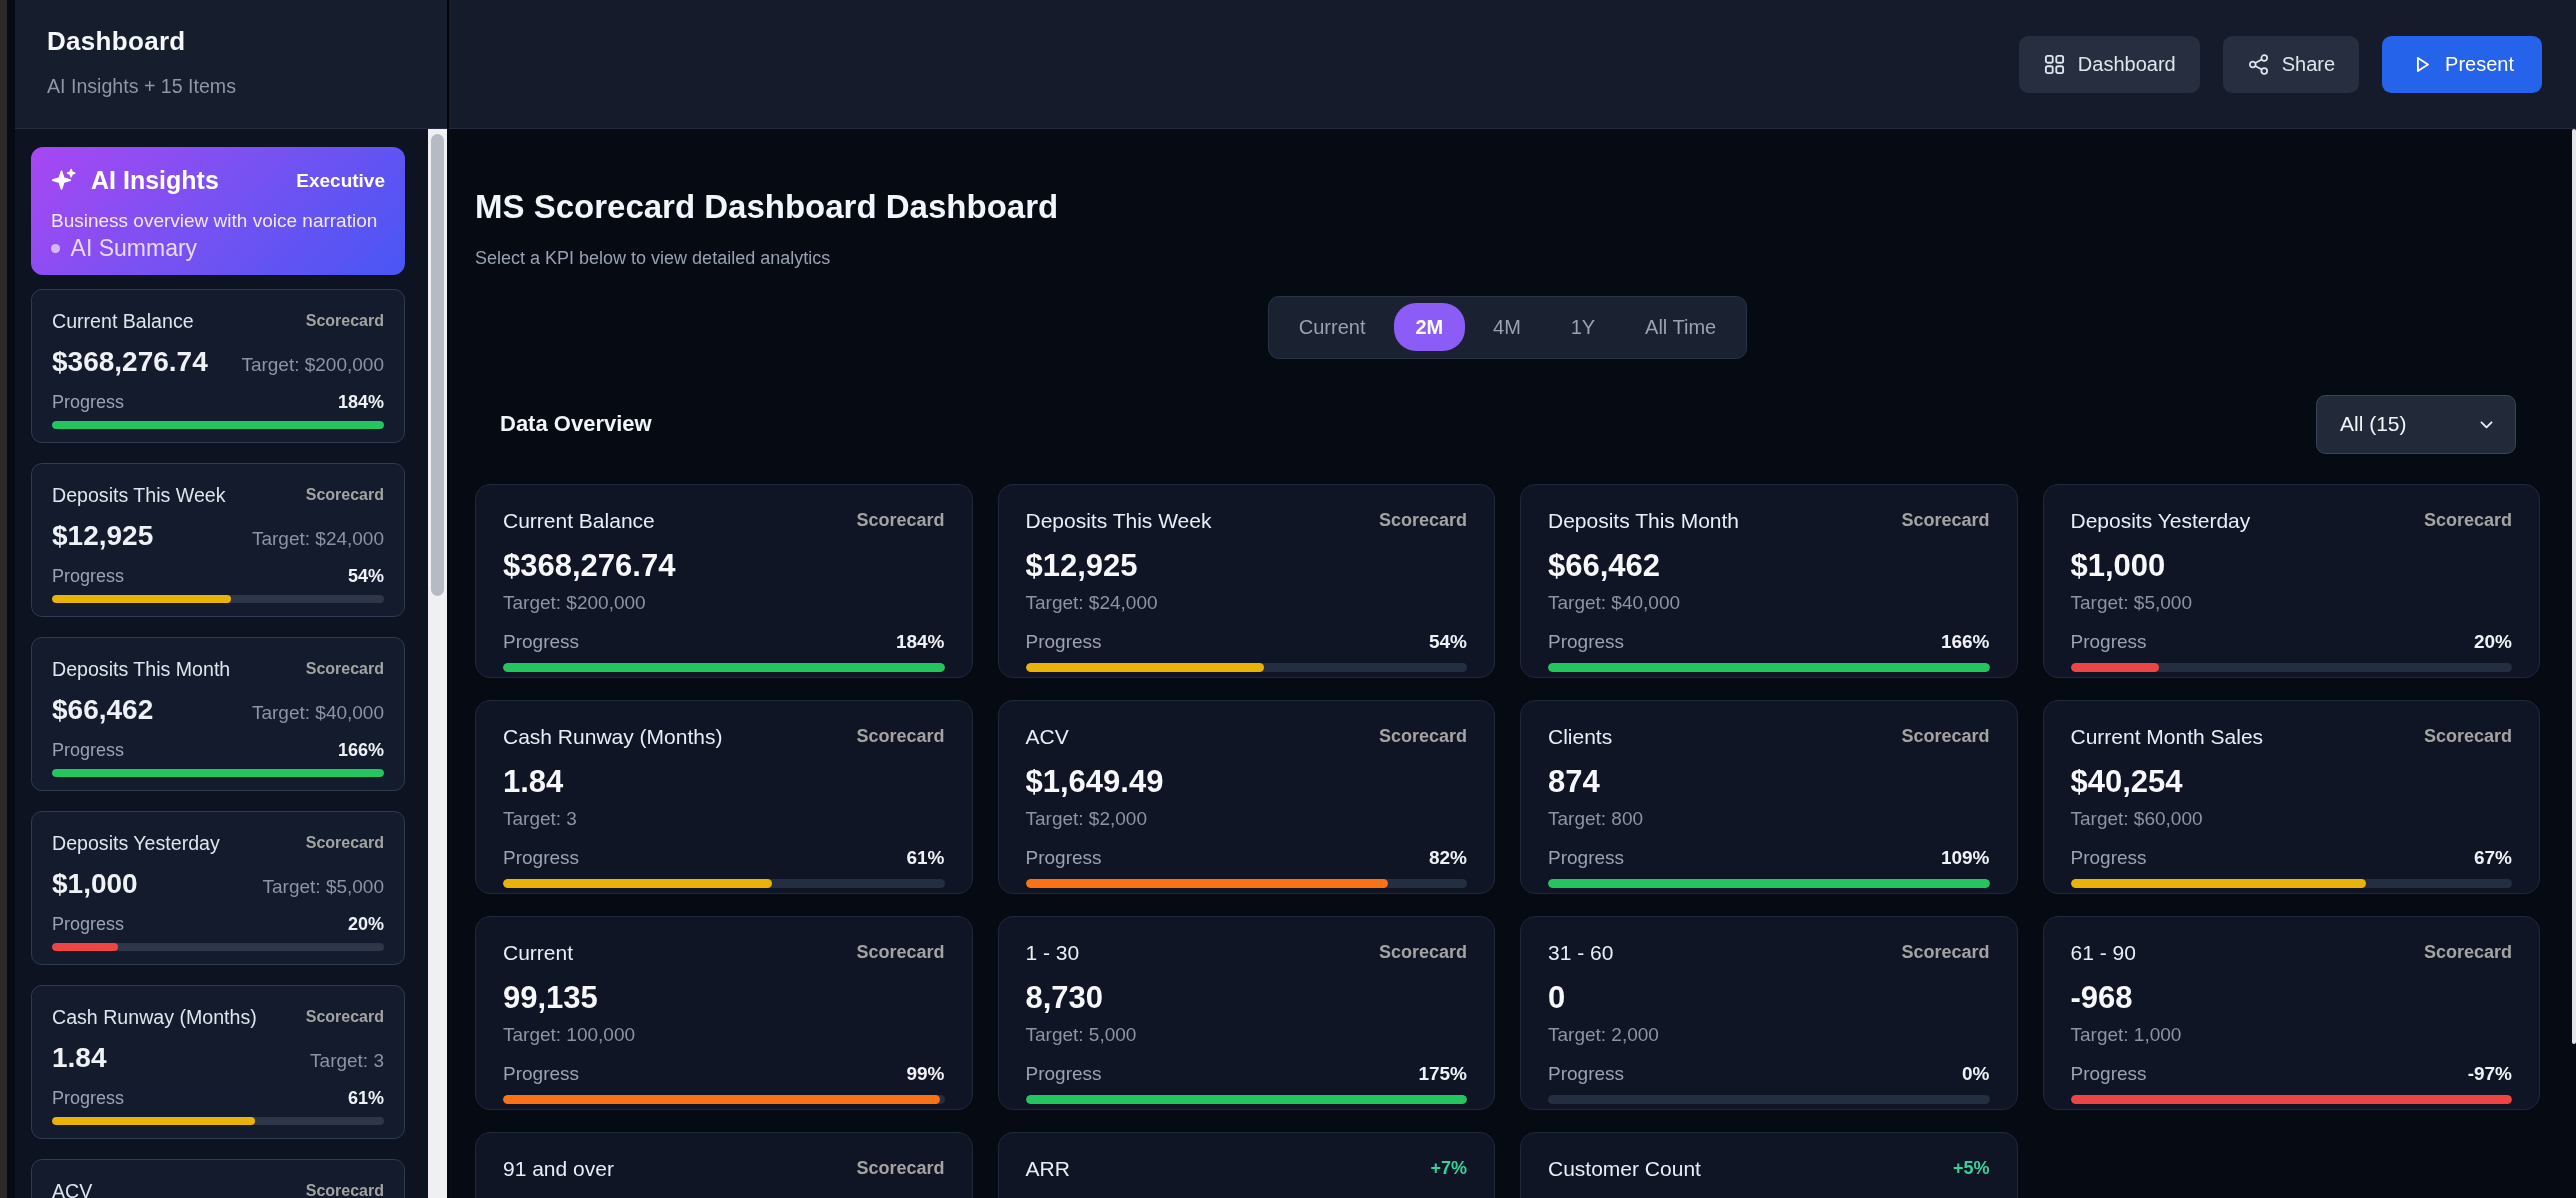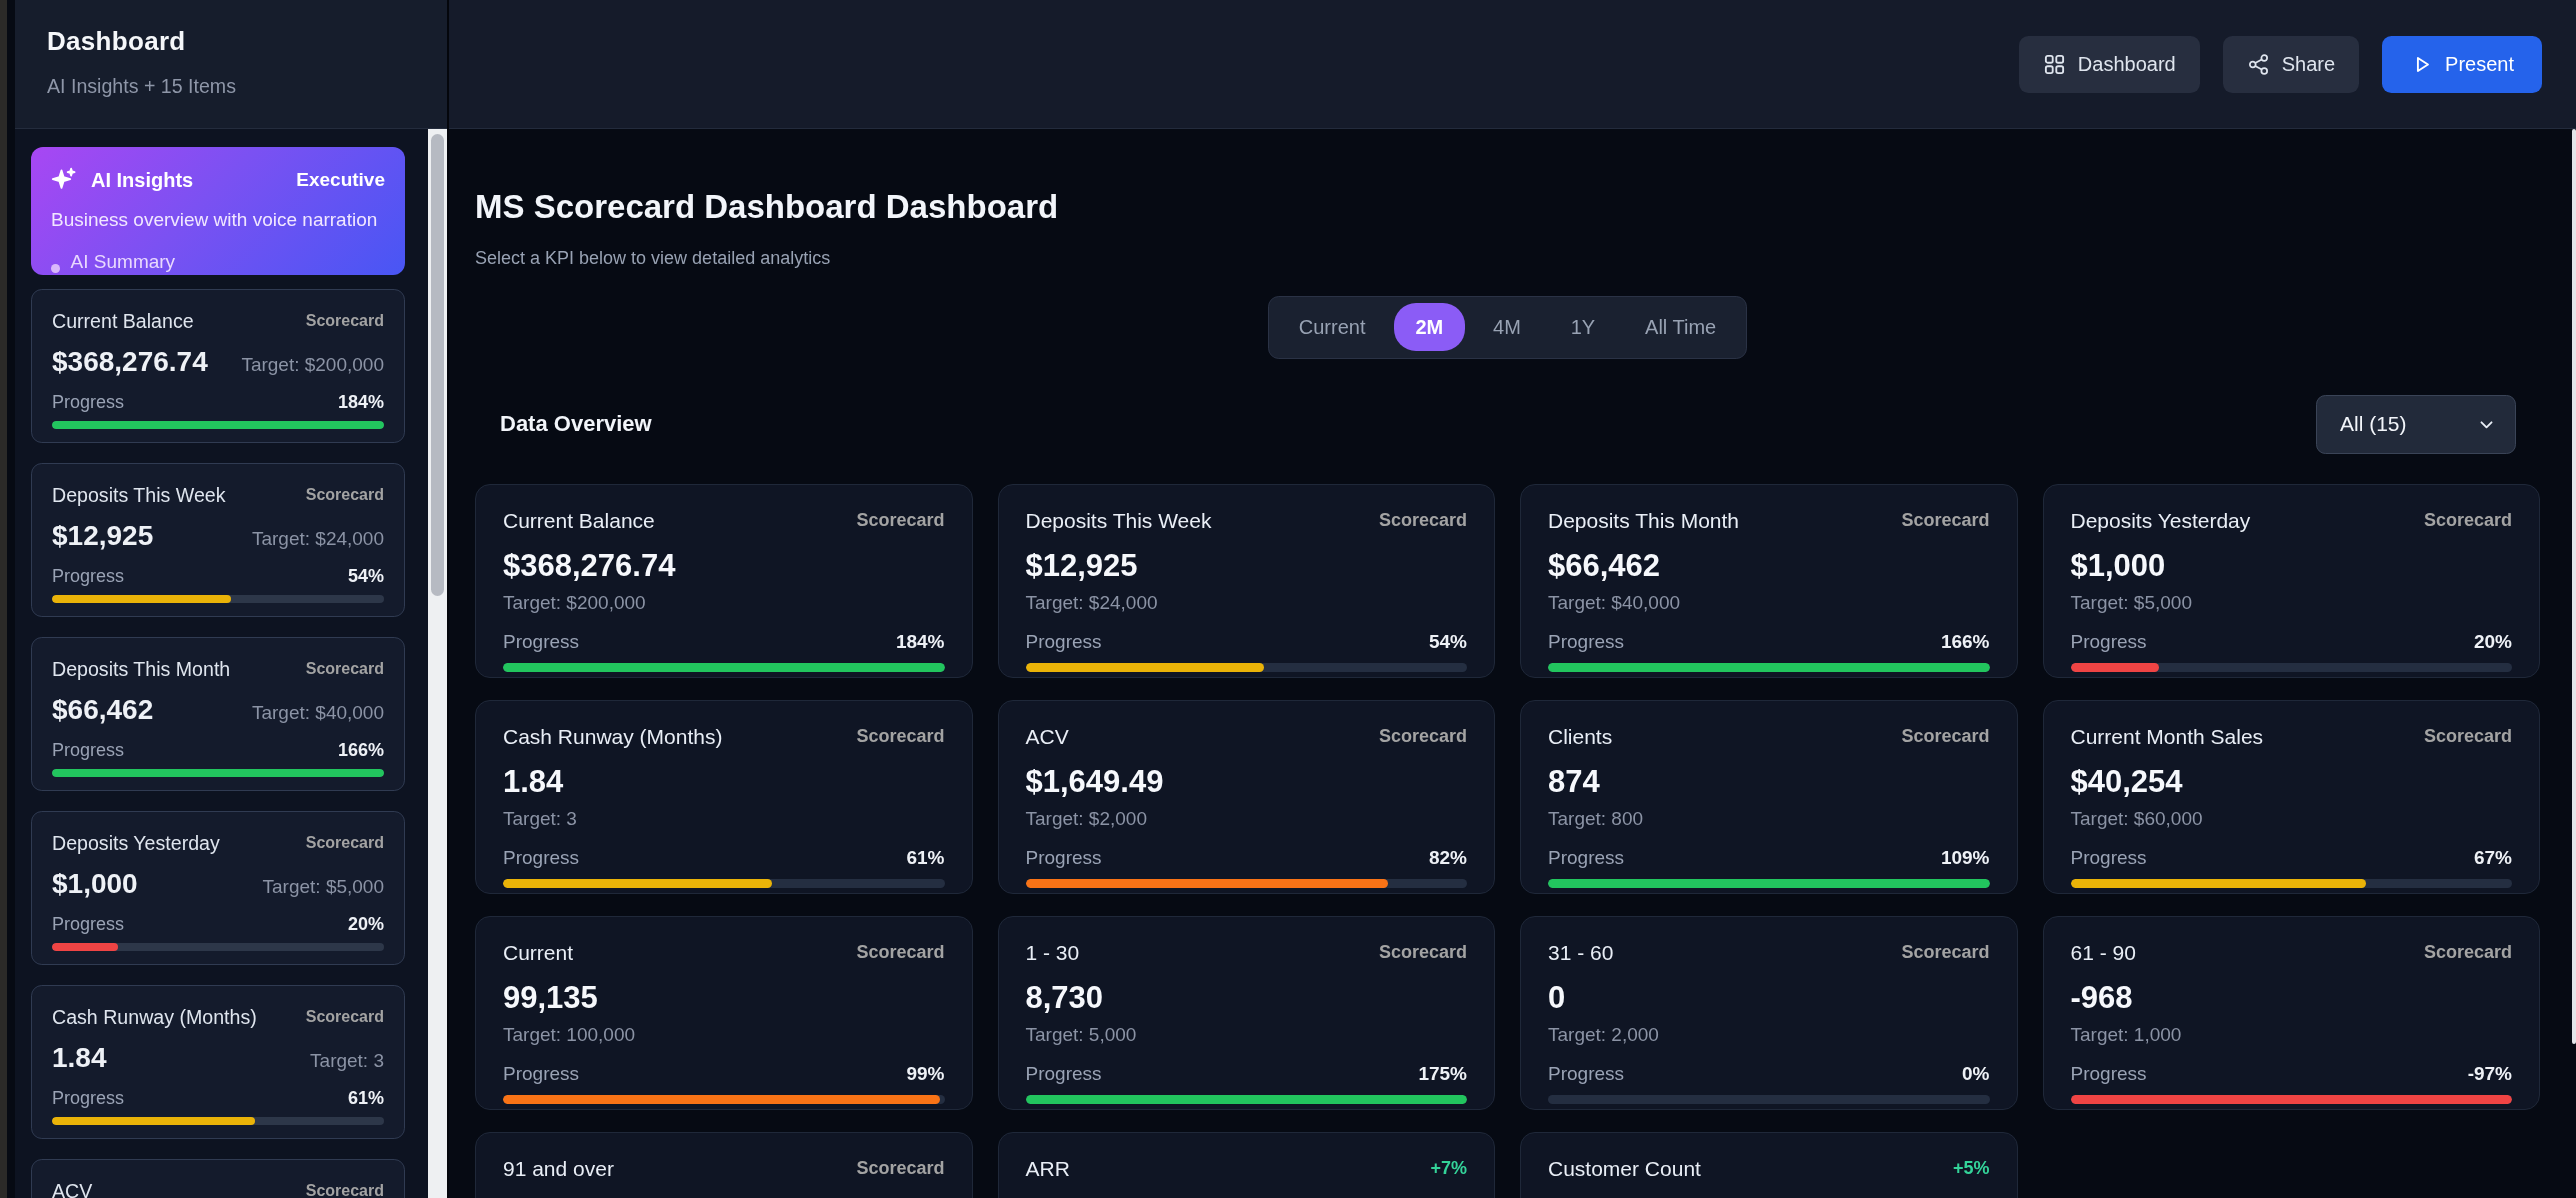--- a/index.html
+++ b/index.html
@@ -19,24 +19,24 @@
   .sidebar-subtitle { margin-top:17.5px; font-size:19.6px; color:#8e96a8; }
   .sidebar-list { flex:1; overflow:hidden; padding:18px 42px 0 16px; }
 
   .ai-card {
     height:128px; border-radius:12px; padding:19px 20px; margin-bottom:13.5px;
     background:linear-gradient(135deg,#a847f3 0%,#7b51f2 45%,#4856f4 100%);
     color:#fff;
   }
   .ai-head { display:flex; align-items:center; }
   .ai-head .spark { width:28px; height:28px; flex:none; margin-right:12px; }
-  .ai-title { font-size:20px; font-weight:bold;text-align:right; }
+  .ai-title { font-size:25px; font-weight:bold;text-align:right; }
   .ai-badge { margin-left:auto; font-size:19px; font-weight:bold; }
   .ai-desc { margin-top:15px; font-size:19px; color:#f1e7ff; }
-  .ai-bullet { margin-top:20px; display:flex; align-items:flex-end; font-size:19px; color:#e9d9fe; }
+  .ai-bullet { margin-top:3px; display:flex; align-items:center; font-size:23px; color:#e9d9fe; }
   .ai-dot { width:8.8px; height:8.8px; border-radius:50%; background:#d9b7fb; margin-right:10.8px; }
 
   .side-card {
     height:154px; border-radius:10.8px; padding:20px 20px; margin-bottom:20px;
     background:#141b2c; border:1.3px solid #303b52;
   }
   .side-head { display:flex; justify-content:space-between; align-items:center; }
   .side-name { font-size:19.6px; color:#dfe5ee; font-weight:500; }
   .side-label { font-size:16px; font-weight:bold; }
   .side-valrow { display:flex; justify-content:space-between; align-items:baseline; margin-top:13.5px; }

